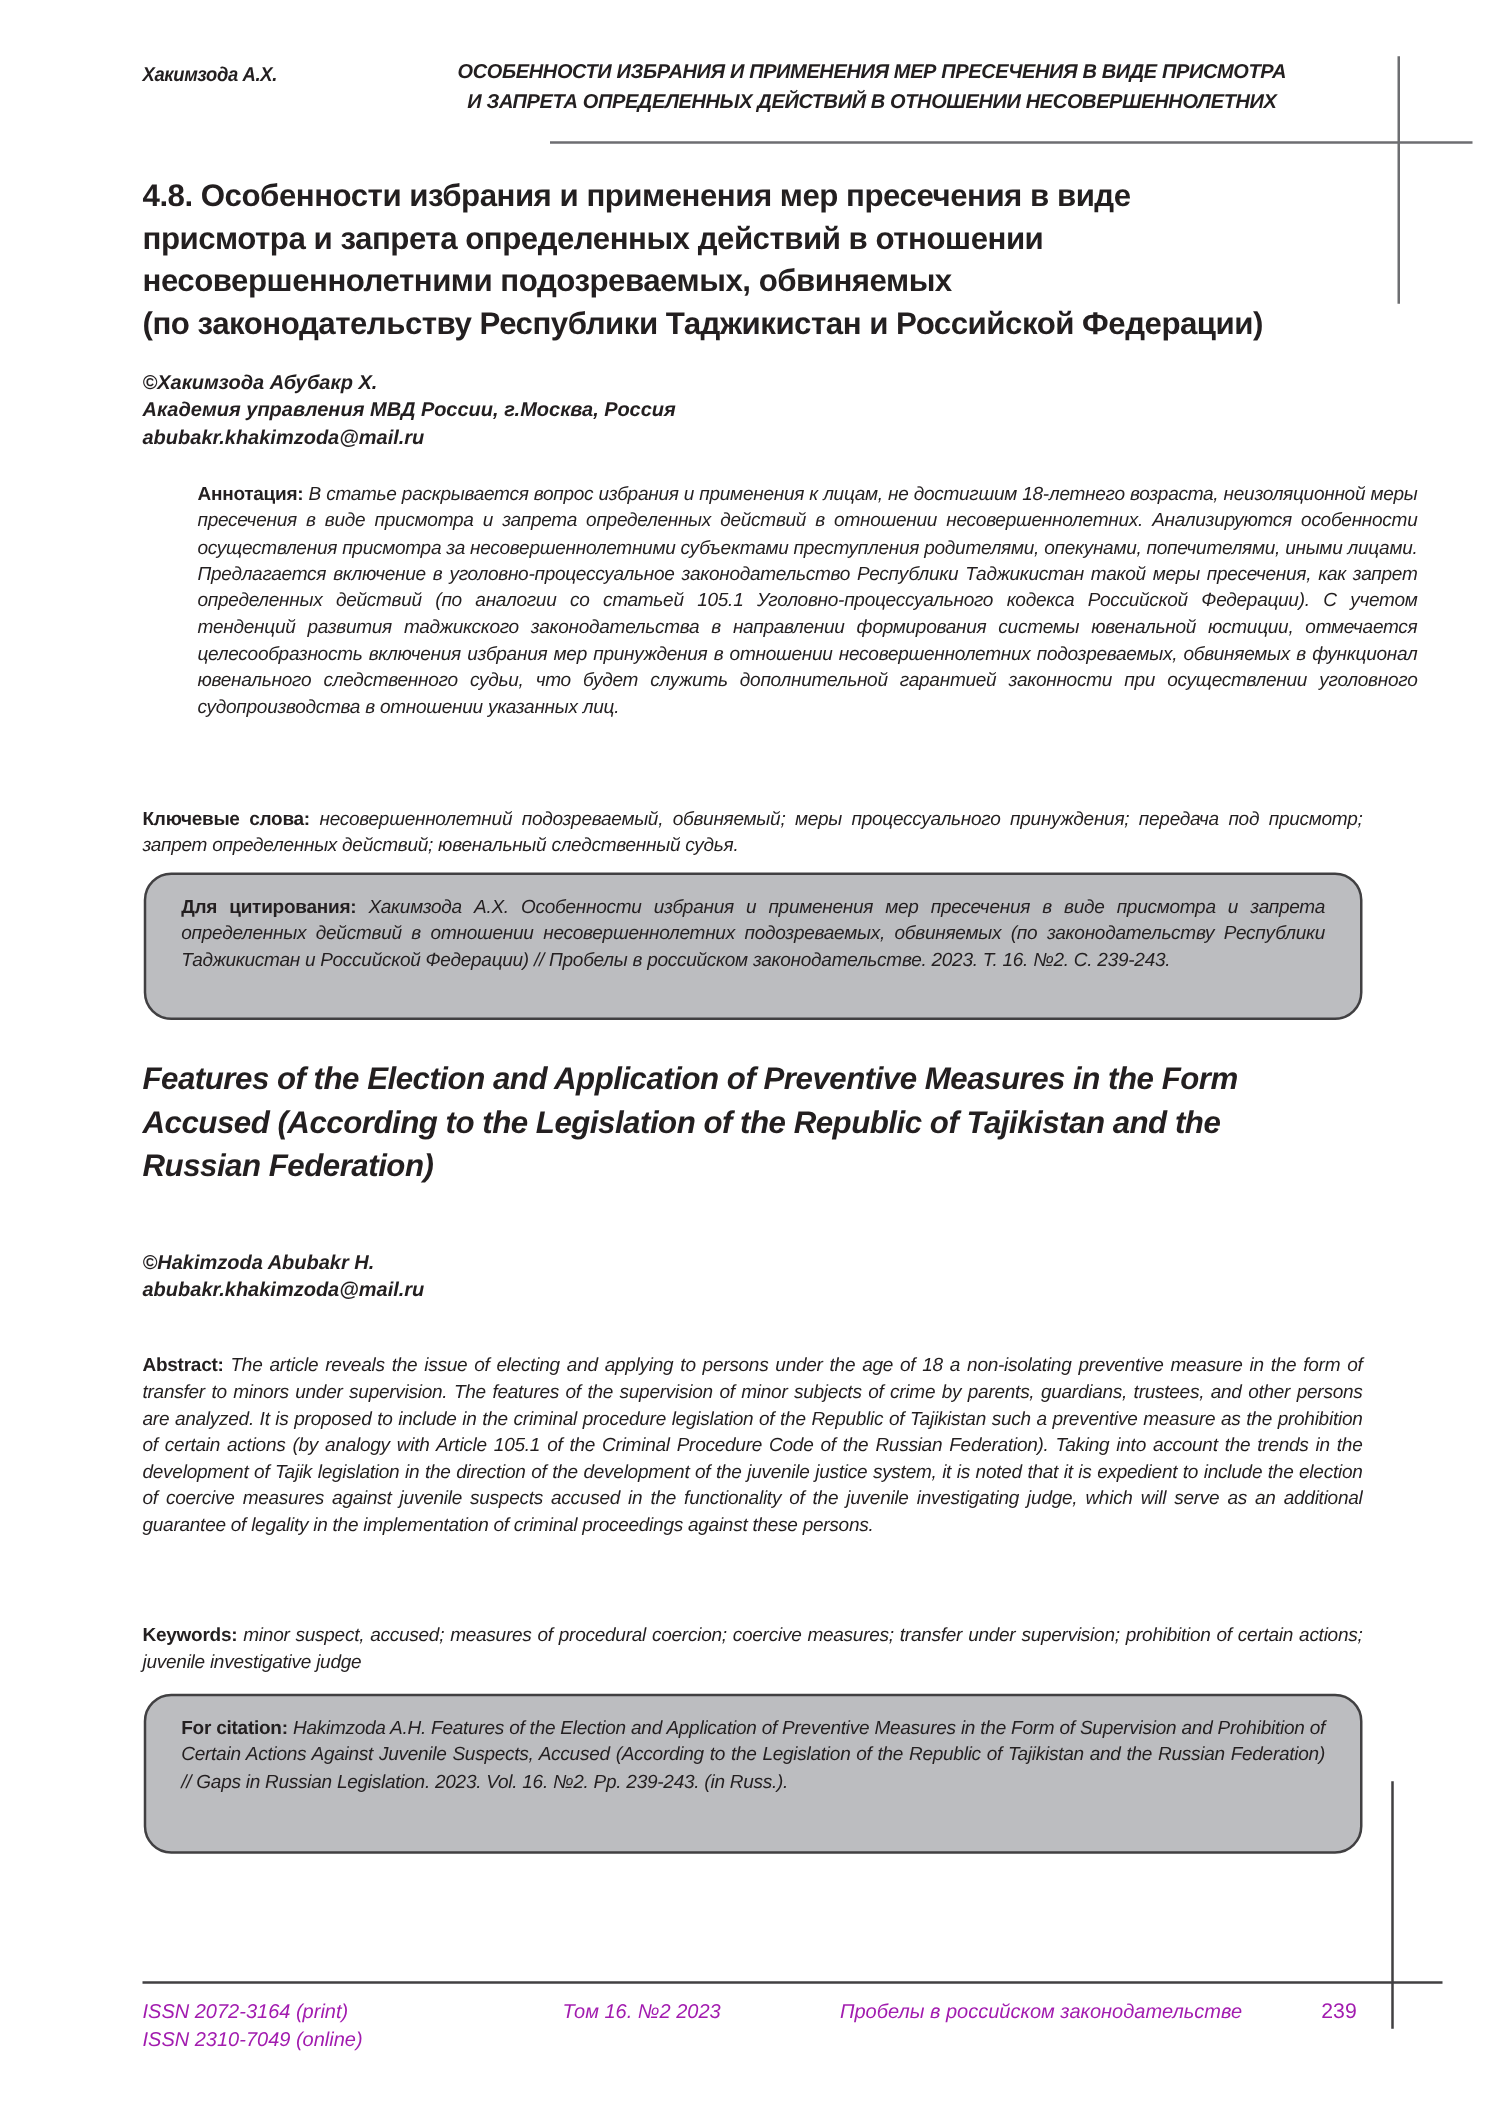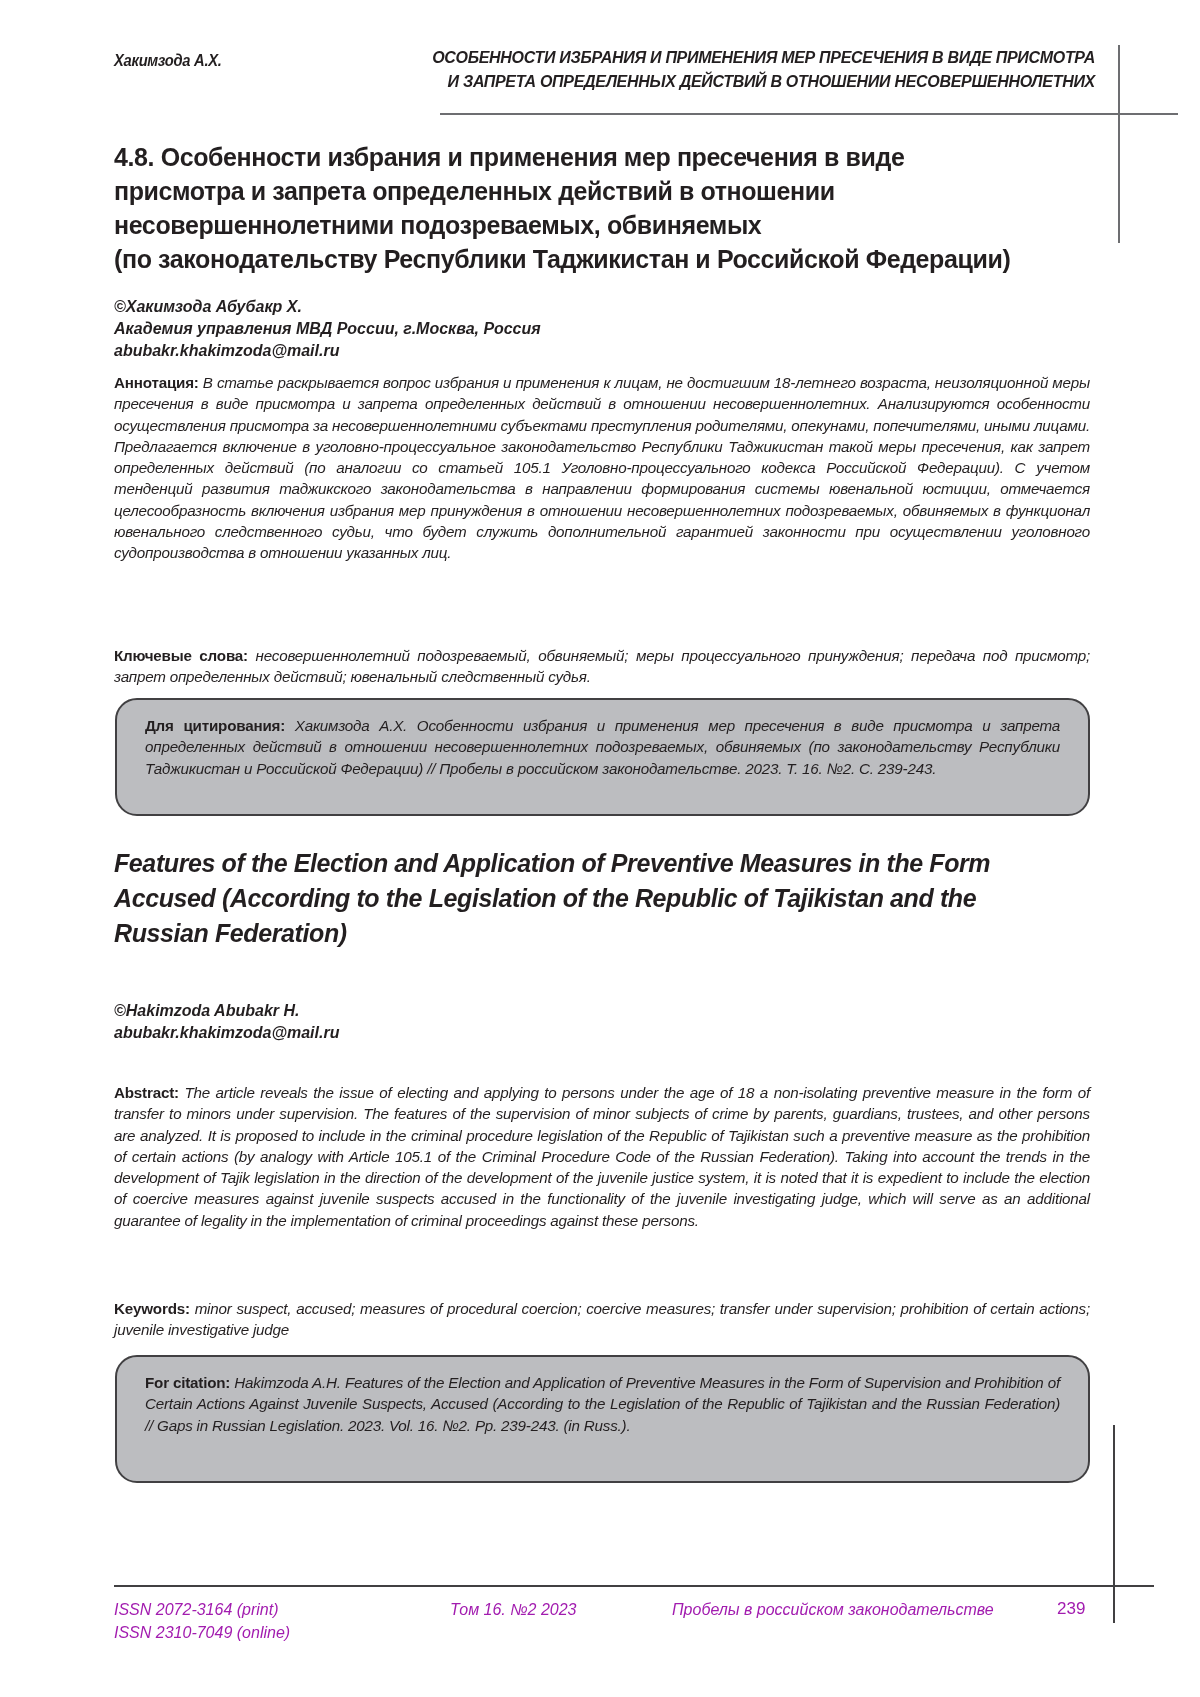--- a/index.html
+++ b/index.html
@@ -3,21 +3,21 @@
 <meta charset="utf-8">
 <style>
   html, body { margin: 0; padding: 0; background: #ffffff; }
   body { width: 1200px; height: 1697px; position: relative; overflow: hidden;
          font-family: "Liberation Sans", sans-serif; color: #231f20; }
   .abs { position: absolute; }
 
   
   .hdr-author { left: 114px; top: 52px; font-size: 16px; font-style: italic; font-weight: bold;
                 letter-spacing: -0.3px; transform: scaleX(0.92); transform-origin: left top; }
-  .hdr-title { left: 300px; top: 46px; width: 795px; text-align: right; font-size: 16px;
+  .hdr-title { left: 300px; top: 46px; width: 795px; text-align: center; font-size: 16px;
                font-weight: bold; font-style: italic; line-height: 24px; letter-spacing: -0.3px; }
   .rule-top { left: 440px; top: 113px; width: 738px; height: 2px; background: #6d6e71; }
   .vrule-top { left: 1118px; top: 45px; width: 2px; height: 198px; background: #6d6e71; }
 
   
   .main-title { left: 114px; top: 140px; width: 1000px; font-size: 25px; font-weight: bold;
                 line-height: 34px; letter-spacing: -0.4px; }
   .main-title div { white-space: nowrap; }
 
   .author-block { left: 114px; top: 296px; font-size: 16px; font-style: italic; font-weight: bold;
@@ -60,21 +60,21 @@
   <div>несовершеннолетними подозреваемых, обвиняемых</div>
   <div>(по законодательству Республики Таджикистан и Российской Федерации)</div>
 </div>
 
 <div class="abs author-block">
   <div>©Хакимзода Абубакр Х.</div>
   <div>Академия управления МВД России, г.Москва, Россия</div>
   <div>abubakr.khakimzoda@mail.ru</div>
 </div>
 
-<div class="abs para" style="top:372px;">
+<div class="abs para" style="top:385px;margin-left:44px;">
   <span class="lbl" style="font-style:normal;">Аннотация:</span><span> В статье раскрывается вопрос избрания и применения к лицам, не достигшим 18-летнего возраста, неизоляционной меры пресечения в виде присмотра и запрета определенных действий в отношении несовершеннолетних. Анализируются особенности осуществления присмотра за несовершеннолетними субъектами преступления родителями, опекунами, попечителями, иными лицами. Предлагается включение в уголовно-процессуальное законодательство Республики Таджикистан такой меры пресечения, как запрет определенных действий (по аналогии со статьей 105.1 Уголовно-процессуального кодекса Российской Федерации). С учетом тенденций развития таджикского законодательства в направлении формирования системы ювенальной юстиции, отмечается целесообразность включения избрания мер принуждения в отношении несовершеннолетних подозреваемых, обвиняемых в функционал ювенального следственного судьи, что будет служить дополнительной гарантией законности при осуществлении уголовного судопроизводства в отношении указанных лиц.</span>
 </div>
 
 <div class="abs para" style="top:645px;">
   <span class="lbl" style="font-style:normal;">Ключевые слова:</span><span> несовершеннолетний подозреваемый, обвиняемый; меры процессуального принуждения; передача под присмотр; запрет определенных действий; ювенальный следственный судья.</span>
 </div>
 
 <div class="abs cite-box" style="top:698px; height:118px;">
   <div class="cite-text">
     <span class="lbl" style="font-style:normal;">Для цитирования:</span><span> Хакимзода А.Х. Особенности избрания и применения мер пресечения в виде присмотра и запрета определенных действий в отношении несовершеннолетних подозреваемых, обвиняемых (по законодательству Республики Таджикистан и Российской Федерации) // Пробелы в российском законодательстве. 2023. Т. 16. №2. С. 239-243.</span>

